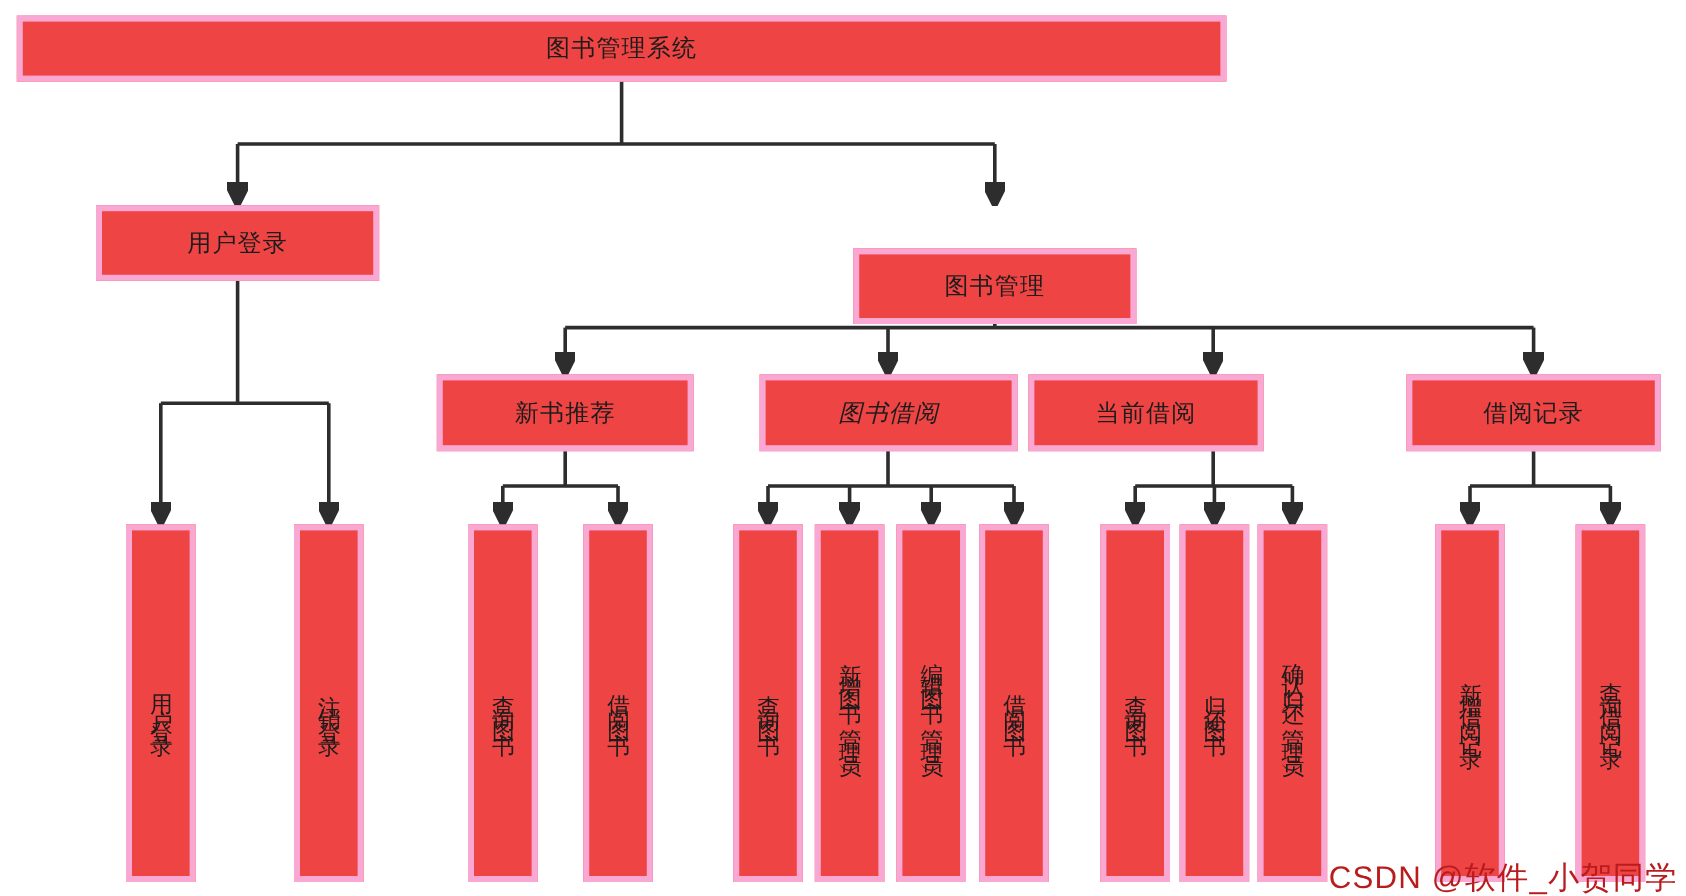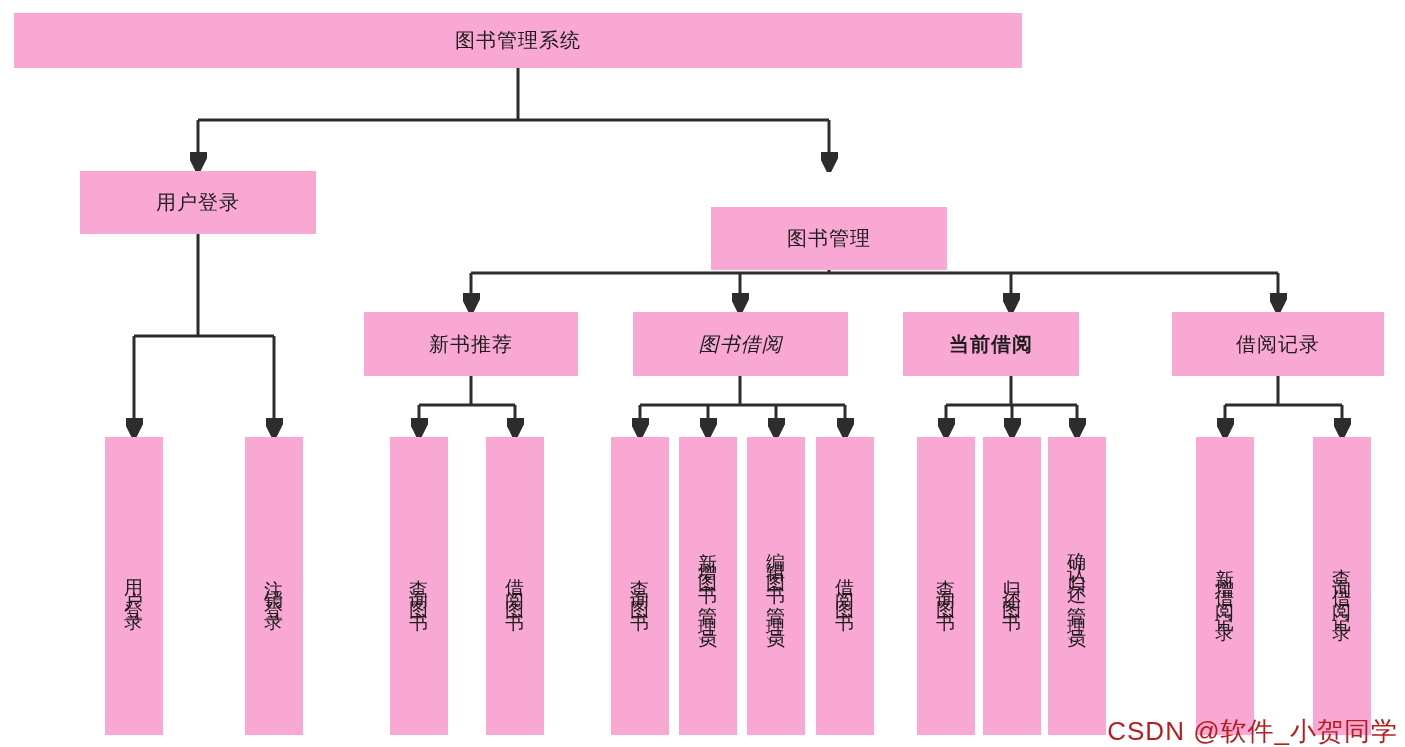--- a/index.html
+++ b/index.html
@@ -10,36 +10,36 @@
     background: #ffffff;
     font-family: "Liberation Sans", "DejaVu Sans", sans-serif;
     overflow: hidden;
   }
   #wires { position: absolute; left: 0; top: 0; width: 1405px; height: 747px; }
   #wires path, #wires line { stroke: #2d2d2d; stroke-width: 3; fill: none; }
   #wires .arrowhead { fill: #2d2d2d; }
   .box {
     position: absolute;
     box-sizing: border-box;
-    background: #f9a8d4;
+    background: #ef4444;
     border: 5px solid #f9a8d4;
     display: flex;
     align-items: center;
     justify-content: center;
     color: #1c1c1c;
   }
   .h-label { font-size: 20px; letter-spacing: 1px; white-space: nowrap; }
   .root  { left: 14px;  top: 13px;  width: 1008px; height: 55px; }
   .lv2   { top: 171px;  width: 236px; height: 63px; }
   .b-user { left: 80px; }
   .b-book { left: 711px; margin-top: 36px; }
   .lv3   { top: 312px;  height: 64px; }
   .g-new     { left: 364px;  width: 214px; }
   .g-borrow  { left: 633px;  width: 215px; font-style: italic; }
-  .g-current { left: 903px;  width: 176px; font-weight: bold; }
+  .g-current { left: 857px;  width: 196px; }
   .g-record  { left: 1172px; width: 212px; }
   .leaf  { top: 437px; height: 298px; width: 58px; }
   .v-label {
     writing-mode: vertical-rl;
     text-orientation: mixed;
     font-size: 19px;
     letter-spacing: 11px;
     line-height: 1;
     color: #1c1c1c;
   }

